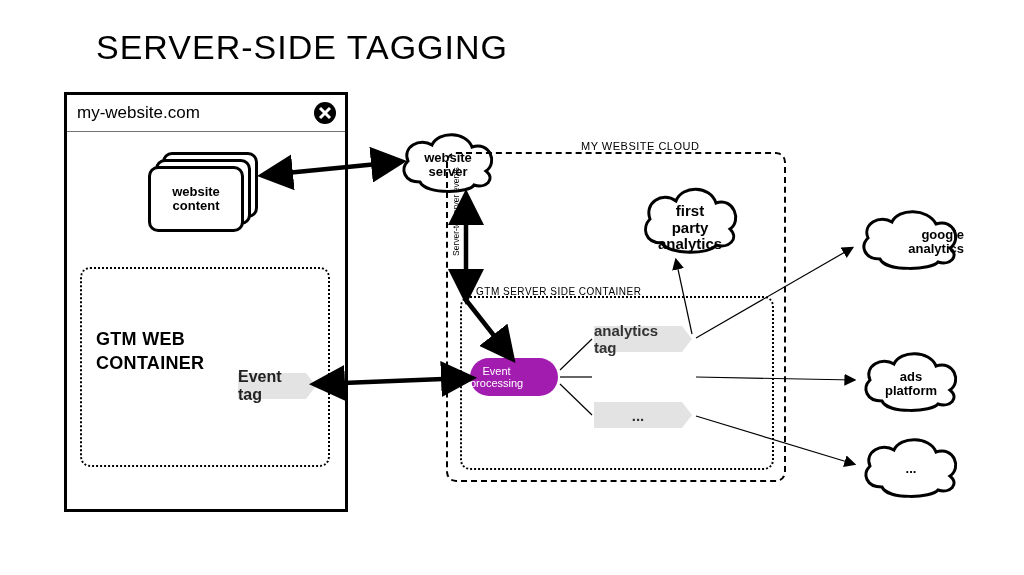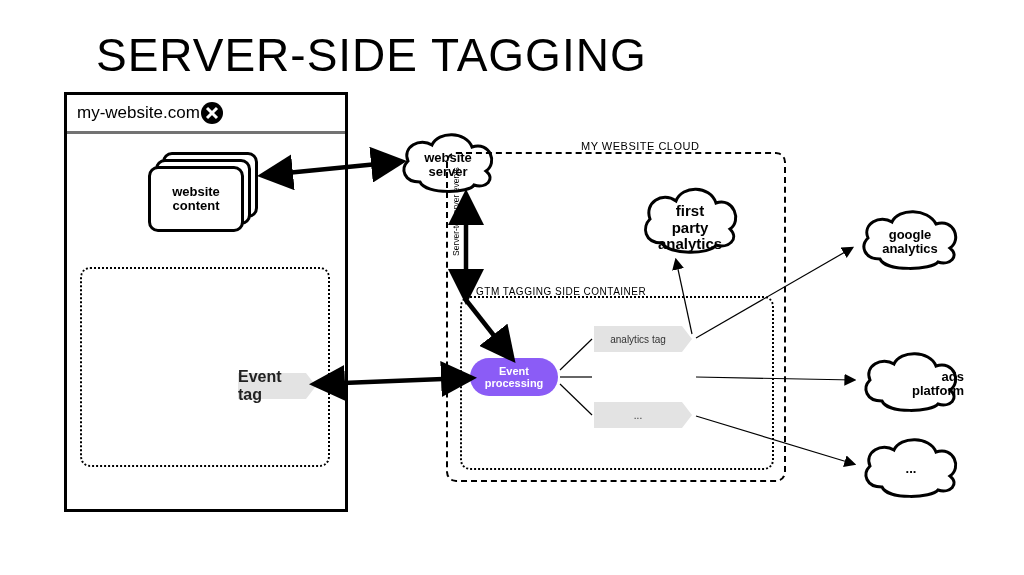--- a/index.html
+++ b/index.html
@@ -14,41 +14,42 @@
 .canvas {
   position: relative;
   width: 1024px;
   height: 575px;
 }
 .title {
   position: absolute;
   left: 96px;
   top: 28px;
   font-family: Impact, "Arial Black", sans-serif;
-  font-size: 46px;
+  font-size: 34px;
   letter-spacing: 1px;
   text-transform: uppercase;
 }
 
 .browser {
   position: absolute;
   left: 64px;
   top: 92px;
   width: 284px;
   height: 420px;
   border: 3px solid #000;
   box-sizing: border-box;
 }
 .browser-titlebar {
   height: 36px;
-  border-bottom: 3px solid #737373;
+  border-bottom: 1px solid #737373;
   display: flex;
   align-items: center;
   padding: 0 8px 0 10px;
   font-size: 17px;
+  justify-content: space-between;
 }
 .close-btn {
   width: 24px;
   height: 24px;
   display: inline-flex;
   align-items: center;
   justify-content: center;
 }
 
 .content-stack {
@@ -178,49 +179,49 @@
   letter-spacing: 0.5px;
   font-family: "Trebuchet MS", Arial, sans-serif;
 }
 
 .event-proc {
   position: absolute;
   left: 470px;
   top: 358px;
   width: 88px;
   height: 38px;
-  background: #8b5cf6;
+  background: #a21caf;
   color: #fff;
   border-radius: 20px;
   display: flex;
   align-items: center;
-  justify-content: center;
+  justify-content: flex-start;
   font-size: 11px;
-  font-weight: 700;
+  font-weight: 400;
   line-height: 1.1;
   text-align: center;
 }
 .ss-label {
   position: absolute;
   left: 451px;
   top: 256px;
   font-size: 8.5px;
   transform: rotate(-90deg);
   transform-origin: left top;
   white-space: nowrap;
 }
 
 .right-tag {
   position: absolute;
   width: 98px;
   height: 26px;
 }
 .right-tag .tag-body {
-  font-size: 10px;
-  font-weight: 400;
+  font-size: 15px;
+  font-weight: 700;
   color: #333;
 }
 </style>
 </head>
 <body>
 
 <div class="canvas">
 
   <div class="title">SERVER-SIDE TAGGING</div>
 
@@ -238,39 +239,41 @@
   </div>
 
   <div class="content-stack">
     <div class="card" style="left:14px;top:0;"></div>
     <div class="card" style="left:7px;top:7px;"></div>
     <div class="card" style="left:0;top:14px;white-space:pre-line;">website
 content</div>
   </div>
 
   <div class="gtm-web">
+    <div class="gtm-web-label" style="white-space:pre-line;">GTM WEB
+CONTAINER</div>
     <div class="event-tag-shape tag-shape">
       <div class="tag-body">Event tag</div>
       <div class="tag-point" style="border-top:13px solid transparent;border-bottom:13px solid transparent;border-left:10px solid #e3e3e3;"></div>
     </div>
   </div>
 
   <div class="cloud" style="left:396px;top:127px;width:104px;height:70px;">
     <svg width="104" height="70" viewBox="0 0 104 70">
       <path d="M24 55 C8 55 4 42 12 34 C6 20 24 10 36 18 C42 4 70 4 76 20 C94 14 102 36 90 44 C100 52 90 62 78 58 C74 66 30 68 24 55 Z" fill="#fff" stroke="#000" stroke-width="3"></path>
     </svg>
     <div class="cloud-label" style="top:24px;white-space:pre-line;">website
 server</div>
   </div>
 
   <div class="cloud-container"></div>
   <div class="cloud-container-label">MY WEBSITE CLOUD</div>
 
   <div class="gtm-server"></div>
-  <div class="gtm-server-label">GTM TAGGING SIDE CONTAINER</div>
+  <div class="gtm-server-label">GTM SERVER SIDE CONTAINER</div>
 
   <div class="cloud" style="left:638px;top:183px;width:104px;height:76px;">
     <svg width="104" height="76" viewBox="0 0 104 76">
       <path d="M24 60 C6 60 4 44 12 36 C6 20 24 8 38 18 C44 2 72 2 78 20 C96 14 104 38 92 46 C102 56 90 66 78 62 C72 72 30 72 24 60 Z" fill="#fff" stroke="#000" stroke-width="3"></path>
     </svg>
     <div class="cloud-label" style="top:20px;white-space:pre-line;font-size:15px;">first
 party
 analytics</div>
   </div>
 
@@ -287,28 +290,28 @@
   </div>
   <div class="right-tag tag-shape" style="left:594px;top:402px;">
     <div class="tag-body">...</div>
     <div class="tag-point" style="border-top:13px solid transparent;border-bottom:13px solid transparent;border-left:10px solid #e3e3e3;"></div>
   </div>
 
   <div class="cloud" style="left:856px;top:204px;width:108px;height:70px;">
     <svg width="108" height="70" viewBox="0 0 108 70">
       <path d="M24 55 C8 55 4 42 12 34 C6 20 24 10 36 18 C42 4 72 4 80 20 C98 14 106 36 94 44 C104 52 94 62 82 58 C76 66 30 68 24 55 Z" fill="#fff" stroke="#000" stroke-width="3"></path>
     </svg>
-    <div class="cloud-label" style="top:24px;white-space:pre-line;">google
+    <div class="cloud-label" style="top:24px;white-space:pre-line;text-align:right;">google
 analytics</div>
   </div>
   <div class="cloud" style="left:858px;top:346px;width:106px;height:70px;">
     <svg width="106" height="70" viewBox="0 0 106 70">
       <path d="M24 55 C8 55 4 42 12 34 C6 20 24 10 36 18 C42 4 72 4 78 20 C96 14 104 36 92 44 C102 52 92 62 80 58 C74 66 30 68 24 55 Z" fill="#fff" stroke="#000" stroke-width="3"></path>
     </svg>
-    <div class="cloud-label" style="top:24px;white-space:pre-line;text-align:right;">ads
+    <div class="cloud-label" style="top:24px;white-space:pre-line;">ads
 platform</div>
   </div>
   <div class="cloud" style="left:858px;top:432px;width:106px;height:70px;">
     <svg width="106" height="70" viewBox="0 0 106 70">
       <path d="M24 55 C8 55 4 42 12 34 C6 20 24 10 36 18 C42 4 72 4 78 20 C96 14 104 36 92 44 C102 52 92 62 80 58 C74 66 30 68 24 55 Z" fill="#fff" stroke="#000" stroke-width="3"></path>
     </svg>
     <div class="cloud-label" style="top:30px;">...</div>
   </div>
 
   <svg width="1024" height="575" style="position:absolute;left:0;top:0;pointer-events:none;">

